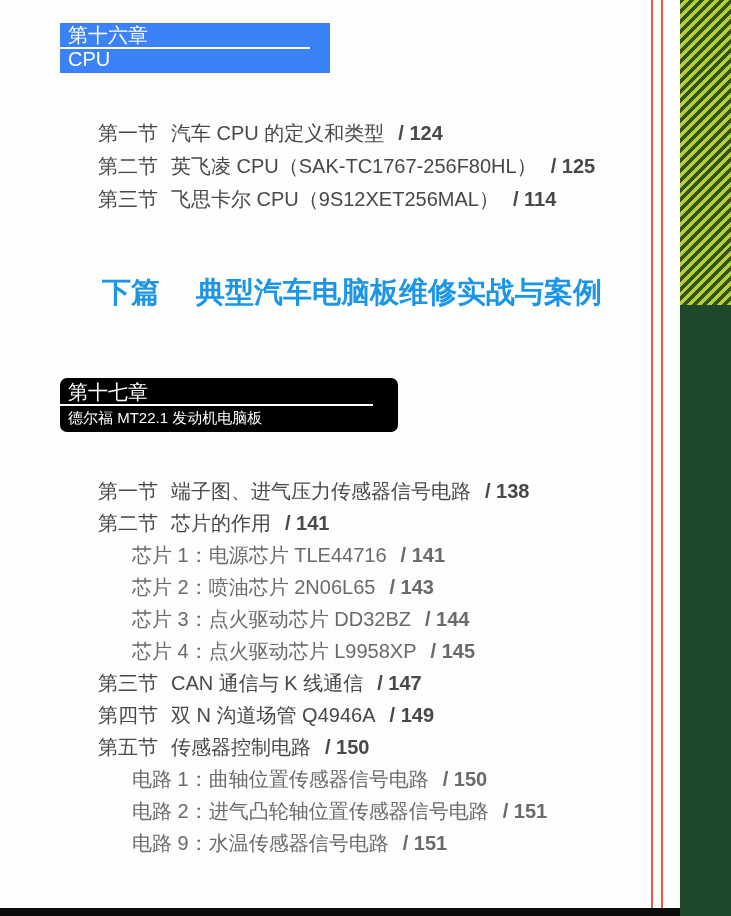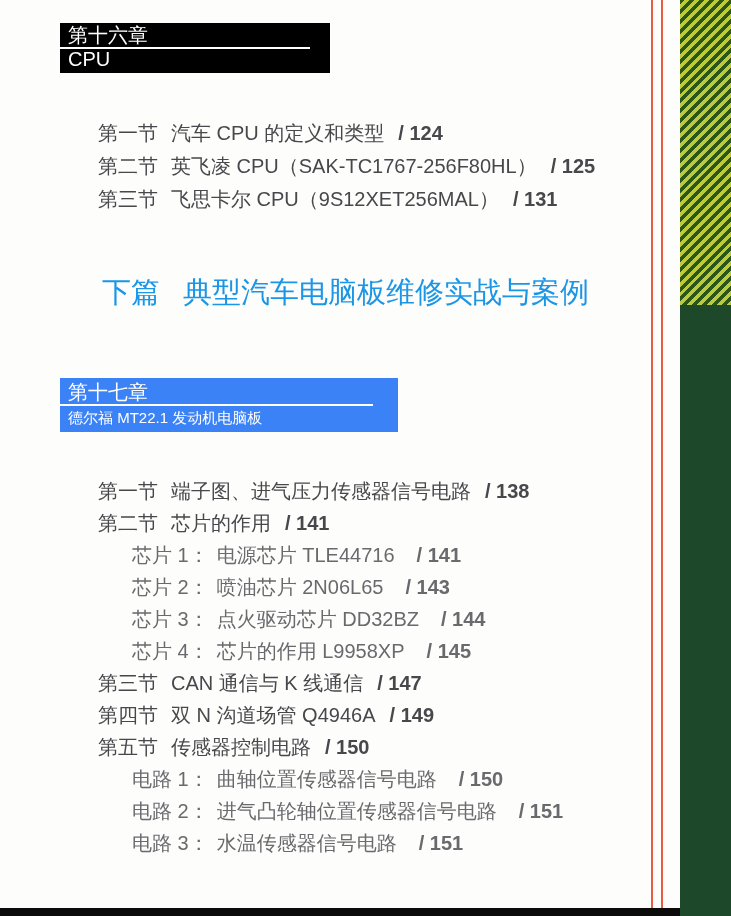--- a/index.html
+++ b/index.html
@@ -18,45 +18,45 @@
   }
   .red-line{position:absolute;top:0;width:2px;height:908px;background:#ea5c42;}
   .red-line.l1{left:651px;}
   .red-line.l2{left:661px;}
   .bottom-bar{position:absolute;left:0;top:908px;width:680px;height:8px;background:#0b0b0b;}
 
   
   .chap-box{position:absolute;color:#ffffff;}
   .chap-box .l1,.chap-box .l2{padding-left:8px;white-space:nowrap;}
   .chap-box .divider{position:absolute;left:0;height:2px;background:#ffffff;}
-  .chap-box.red{left:60px;top:23px;width:270px;height:50px;background:#000000;}
+  .chap-box.red{left:60px;top:23px;width:270px;height:50px;background:#3b82f6;}
   .chap-box.red .l1{height:24px;line-height:25px;font-size:20px;}
   .chap-box.red .l2{height:26px;line-height:25px;font-size:20px;}
   .chap-box.red .divider{top:24px;width:250px;}
-  .chap-box.blue{left:60px;top:378px;width:338px;height:54px;background:#3b82f6;}
+  .chap-box.blue{left:60px;top:378px;width:338px;height:54px;background:#000000;border-radius:7px;}
   .chap-box.blue .l1{height:26px;line-height:28px;font-size:20px;}
   .chap-box.blue .l2{height:44px;line-height:27px;font-size:15px;}
   .chap-box.blue .divider{top:26px;width:313px;}
 
   
   .part-title{
     position:absolute;left:102px;top:276px;height:34px;
-    display:flex;align-items:center;gap:23px;
-    font-size:29px;font-weight:normal;color:#1b96e6;white-space:nowrap;
+    display:flex;align-items:center;gap:36px;
+    font-size:29px;font-weight:bold;color:#1b96e6;white-space:nowrap;
   }
 
   
   .toc{position:absolute;left:98px;}
   .toc1{top:117px;}
   .toc2{top:475px;}
   .row{display:flex;align-items:center;white-space:nowrap;font-size:20px;}
   .toc1 .row{height:33px;}
   .toc2 .row{height:32px;}
   .row.sec{gap:13px;color:#48484c;}
-  .row.sub{gap:8px;color:#6a6a6e;padding-left:34px;}
+  .row.sub{gap:0;color:#6a6a6e;padding-left:34px;}
   .row .pg{margin-left:1px;font-weight:bold;}
   .row.sub .pg{margin-left:14px;}
 </style>
 </head>
 <body>
 
 <div class="page">
 
   <div class="side-panel">
     <div class="side-stripes"></div>
@@ -78,21 +78,21 @@
       <span class="pg">/ 124</span>
     </div>
     <div class="row sec">
       <span class="lab">第二节</span>
       <span class="tit">英飞凌 CPU（SAK-TC1767-256F80HL）</span>
       <span class="pg">/ 125</span>
     </div>
     <div class="row sec">
       <span class="lab">第三节</span>
       <span class="tit">飞思卡尔 CPU（9S12XET256MAL）</span>
-      <span class="pg">/ 131</span>
+      <span class="pg">/ 114</span>
     </div>
   </div>
 
   <div class="part-title">
     <span>下篇</span>
     <span>典型汽车电脑板维修实战与案例</span>
   </div>
 
   <div class="chap-box blue">
     <div class="l1">第十七章</div>
@@ -121,21 +121,21 @@
       <span class="tit">喷油芯片 2N06L65</span>
       <span class="pg">/ 143</span>
     </div>
     <div class="row sub">
       <span class="lab">芯片 3：</span>
       <span class="tit">点火驱动芯片 DD32BZ</span>
       <span class="pg">/ 144</span>
     </div>
     <div class="row sub">
       <span class="lab">芯片 4：</span>
-      <span class="tit">芯片的作用 L9958XP</span>
+      <span class="tit">点火驱动芯片 L9958XP</span>
       <span class="pg">/ 145</span>
     </div>
     <div class="row sec">
       <span class="lab">第三节</span>
       <span class="tit">CAN 通信与 K 线通信</span>
       <span class="pg">/ 147</span>
     </div>
     <div class="row sec">
       <span class="lab">第四节</span>
       <span class="tit">双 N 沟道场管 Q4946A</span>
@@ -150,19 +150,19 @@
       <span class="lab">电路 1：</span>
       <span class="tit">曲轴位置传感器信号电路</span>
       <span class="pg">/ 150</span>
     </div>
     <div class="row sub">
       <span class="lab">电路 2：</span>
       <span class="tit">进气凸轮轴位置传感器信号电路</span>
       <span class="pg">/ 151</span>
     </div>
     <div class="row sub">
-      <span class="lab">电路 3：</span>
+      <span class="lab">电路 9：</span>
       <span class="tit">水温传感器信号电路</span>
       <span class="pg">/ 151</span>
     </div>
   </div>
 
 </div>
 
 </body></html>

